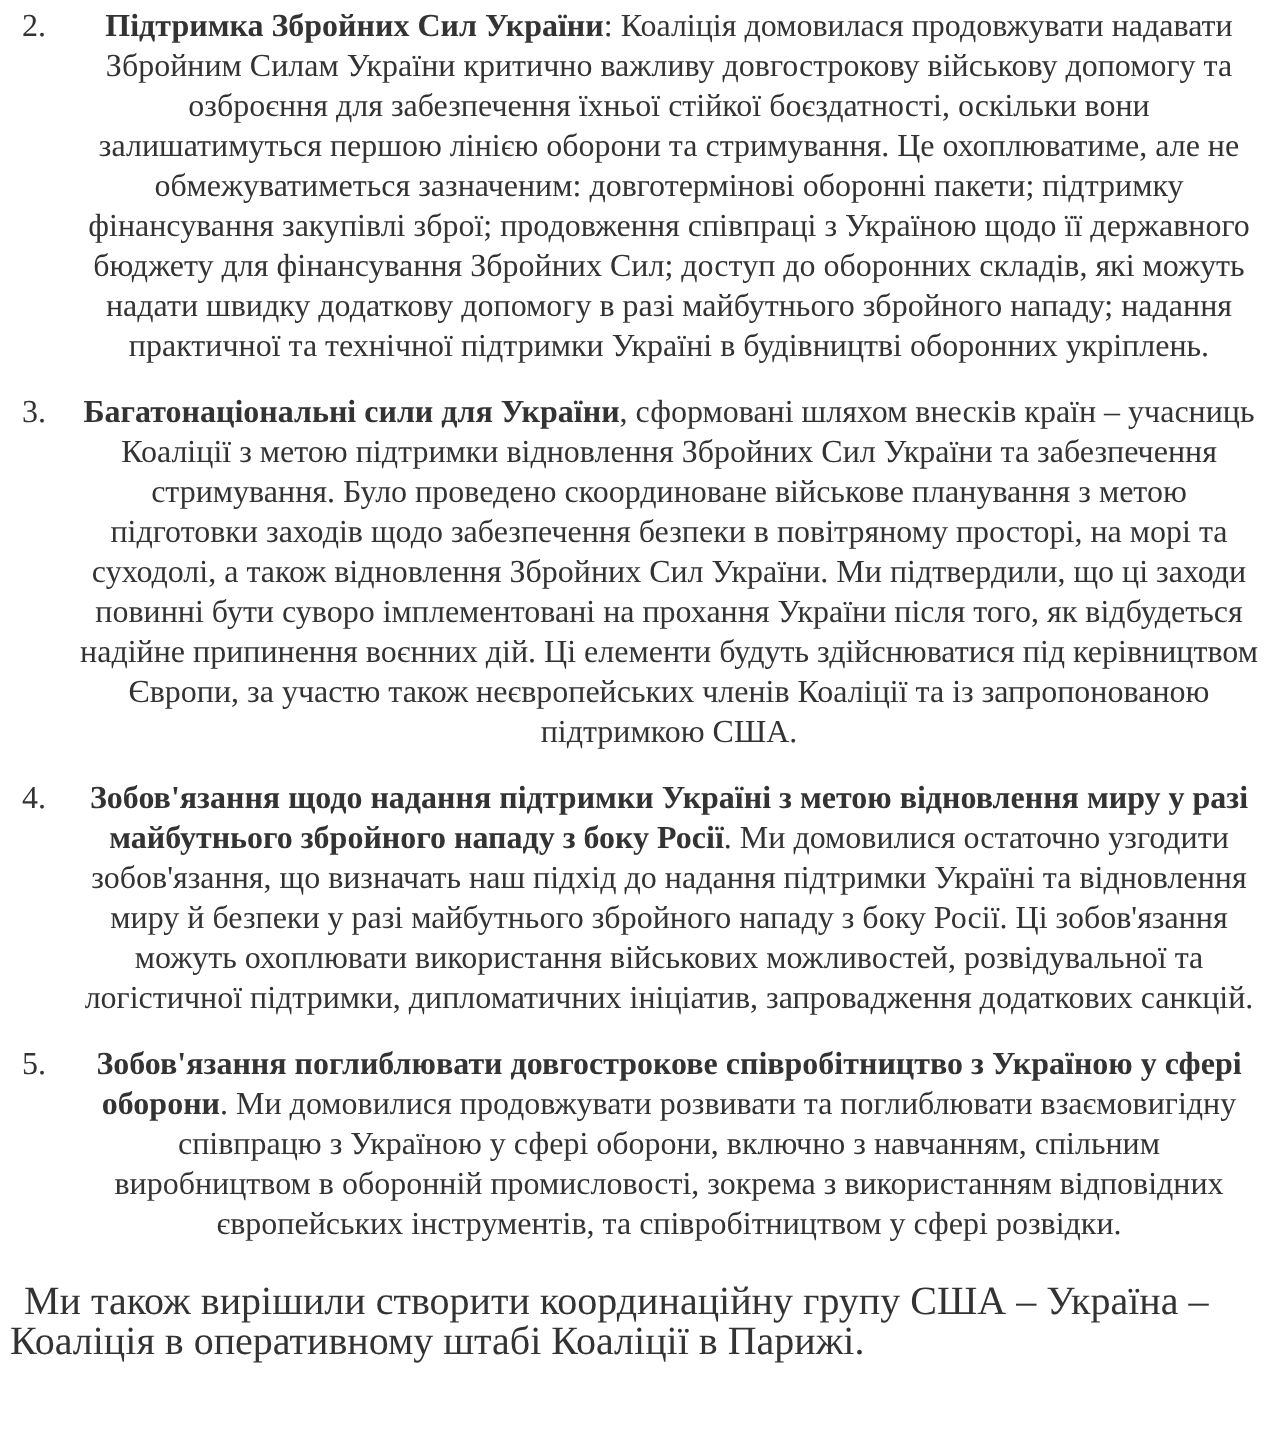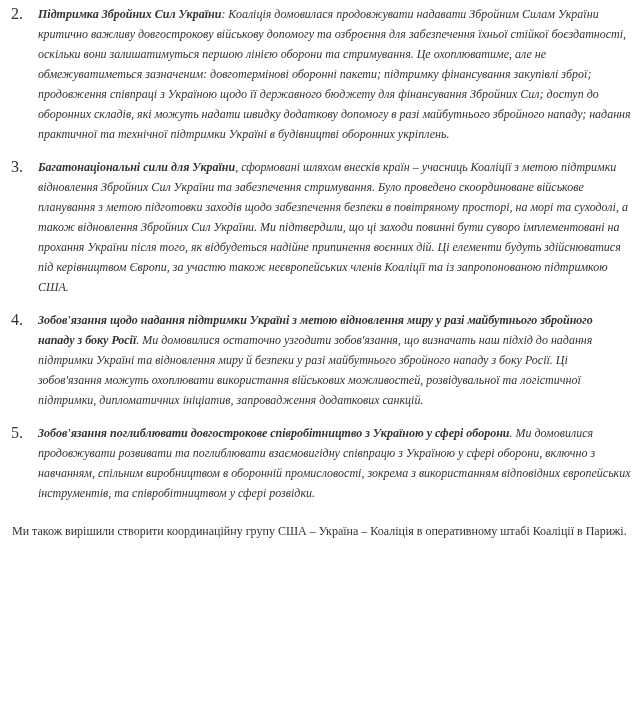--- a/index.html
+++ b/index.html
@@ -23,29 +23,28 @@
   }
   .item-number {
     flex: 0 0 38px;
     padding-left: 11px;
     font-size: 16px;
     line-height: 20px;
     color: #333333;
   }
   .item-text {
     flex: 1 1 auto;
-    font-size: 12px;
+    font-size: 16px;
     line-height: 20px;
-    text-align: left;
+    text-align: center;
     padding-right: 2px;
-    font-style: italic;
   }
   .item-lead { font-weight: 700; }
   .closing {
-    font-size: 12px;
+    font-size: 20px;
     line-height: 20px;
     margin-left: 5px;
     text-indent: 7px;
     padding-right: 2px;
     margin-top: 18px;
   }
 </style>
 </head>
 <body>
 

